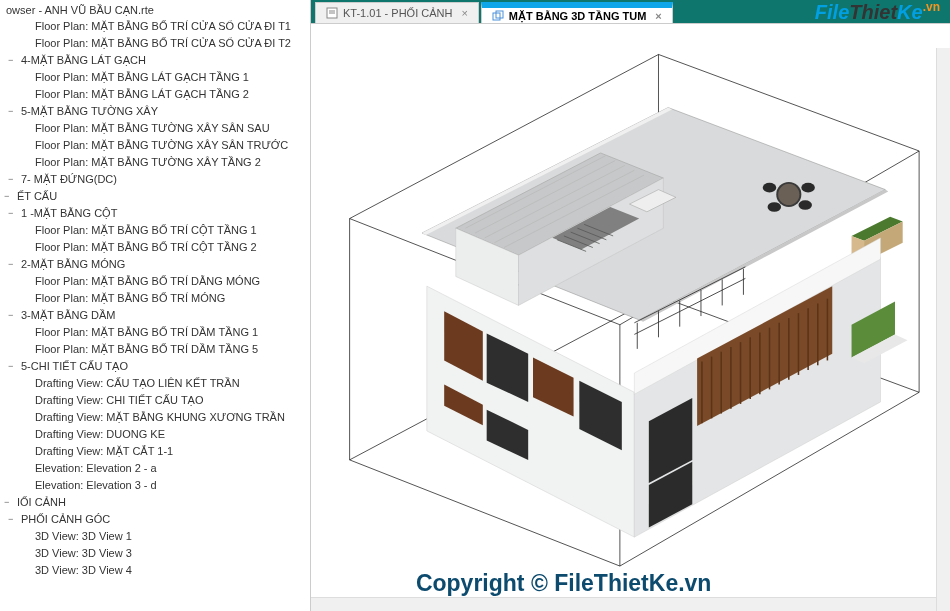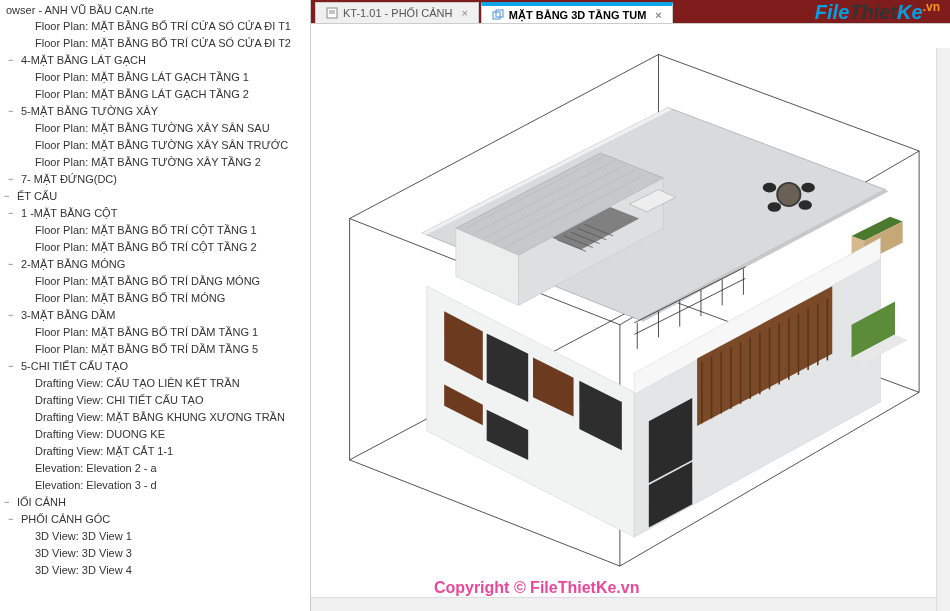--- a/index.html
+++ b/index.html
@@ -57,21 +57,21 @@
     .main {
       flex: 1;
       display: flex;
       flex-direction: column;
       background: #fcfcfc;
     }
     .tabbar {
       display: flex;
       height: 24px;
       border-bottom: 1px solid #ccc;
-      background: #7f1d1d;
+      background: #0f766e;
       align-items: stretch;
       padding-left: 4px;
     }
     .tab {
       display: flex;
       align-items: center;
       padding: 0 10px;
       border: 1px solid #ccc;
       border-bottom: none;
       margin-right: 2px;
@@ -79,21 +79,21 @@
       background: #f0f0f0;
       font-size: 11px;
       cursor: pointer;
       gap: 5px;
       color: #555;
     }
     .tab.active {
       background: #fff;
       color: #000;
       font-weight: bold;
-      border-top: 4px solid #0ea5e9;
+      border-top: 6px solid #0ea5e9;
     }
     .tab-icon {
       width: 12px; height: 12px;
       display: inline-flex;
       align-items: center; justify-content: center;
     }
     .tab-close { font-size: 11px; color: #888; margin-left: 4px; }
 
     .viewport {
       flex: 1;
@@ -114,22 +114,22 @@
     .wm-file { color: #00a0e3; }
     .wm-thiet { color: #333; }
     .wm-ke { color: #00a0e3; }
     .wm-vn { color: #f7941d; font-size: 12px; vertical-align: super; font-style: normal; }
 
     .watermark-copy {
       position: absolute;
       bottom: 14px;
       left: 50%;
       transform: translateX(-20%);
-      font-size: 16px;
-      color: #ec4899;
+      font-size: 23px;
+      color: #0c4a6e;
       font-weight: bold;
       pointer-events: none;
     }
 
     .scrollbar-v {
       position: absolute;
       right: 0; top: 24px; bottom: 0;
       width: 14px;
       background: #f0f0f0;
       border-left: 1px solid #ddd;

